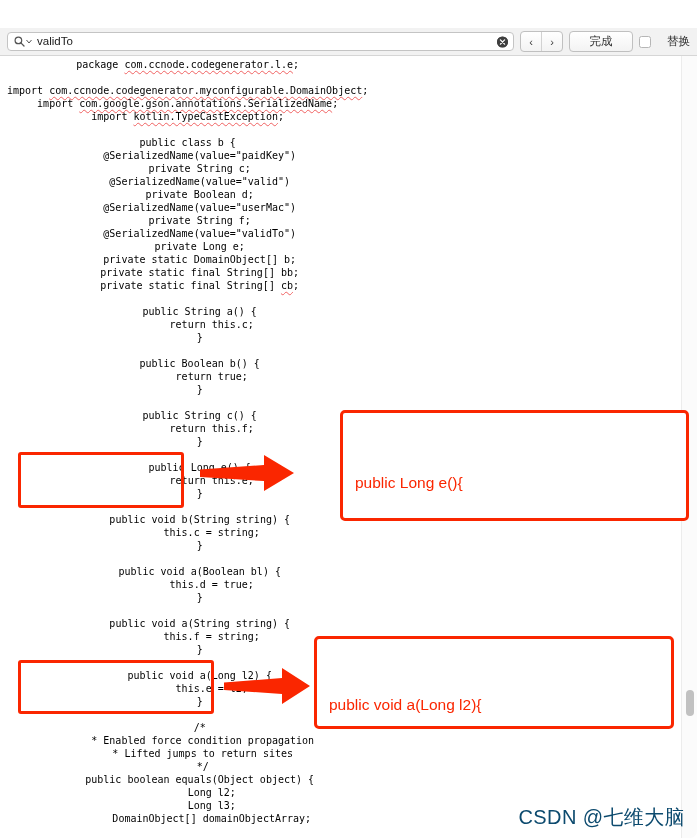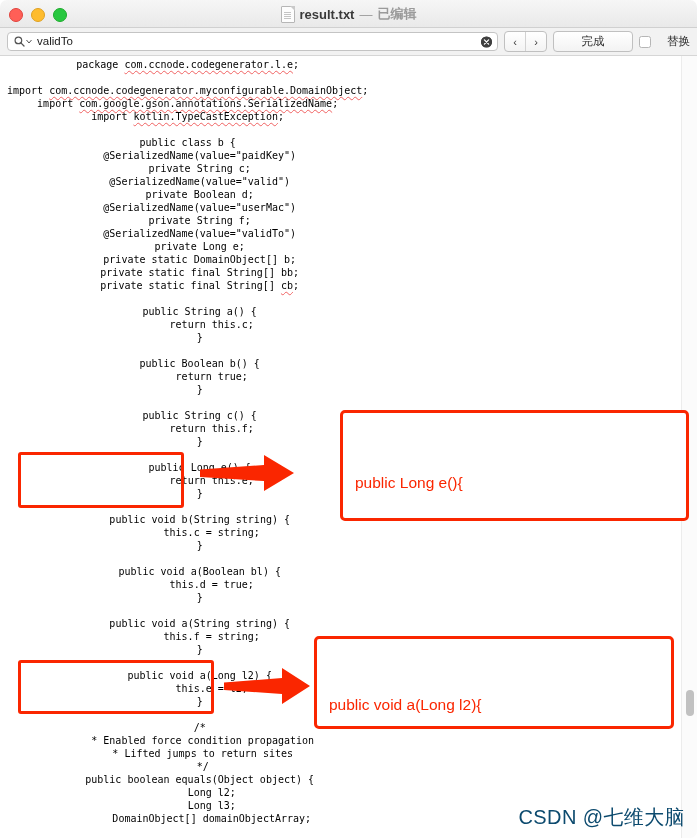--- a/index.html
+++ b/index.html
@@ -152,21 +152,21 @@
     align-items: center;
     justify-content: center;
     font-size: 11px;
     color: #3d3d3d;
   }
   .segmented .seg + .seg { border-left: 1px solid #d2d2d2; }
 
   .done-btn {
     height: 19px;
     min-width: 46px;
-    padding: 0 16px;
+    padding: 0 8px;
     border: 1px solid #c0c0c0;
     border-radius: 4px;
     background: linear-gradient(#ffffff, #f3f3f3);
     font-size: 11.5px;
     color: #2b2b2b;
     display: flex;
     align-items: center;
     justify-content: center;
   }
   .replace-wrap {
@@ -271,33 +271,20 @@
     color: #0c4a6e;
     font-family: "Liberation Sans", sans-serif;
     letter-spacing: 0.4px;
   }
 </style>
 </head>
 <body>
 
 <div id="app">
 
-  <div class="titlebar">
-    <div class="traffic">
-      <span class="light close"></span>
-      <span class="light min"></span>
-      <span class="light max"></span>
-    </div>
-    <div class="title-wrap">
-      <span class="doc-icon"></span>
-      <span>result.txt</span>
-      <span class="title-sep">—</span>
-      <span class="title-edited">已编辑</span>
-    </div>
-  </div>
 
   <div class="findbar">
 
     <div class="search-field">
       <span class="search-glyph">
         <svg width="11" height="11" viewBox="0 0 11 11" aria-hidden="true">
           <circle cx="4.4" cy="4.4" r="3.3" fill="none" stroke="#555" stroke-width="1.2"></circle>
           <line x1="6.9" y1="6.9" x2="10" y2="10" stroke="#555" stroke-width="1.3" stroke-linecap="round"></line>
         </svg>
         <svg width="6" height="5" viewBox="0 0 6 5" aria-hidden="true">

